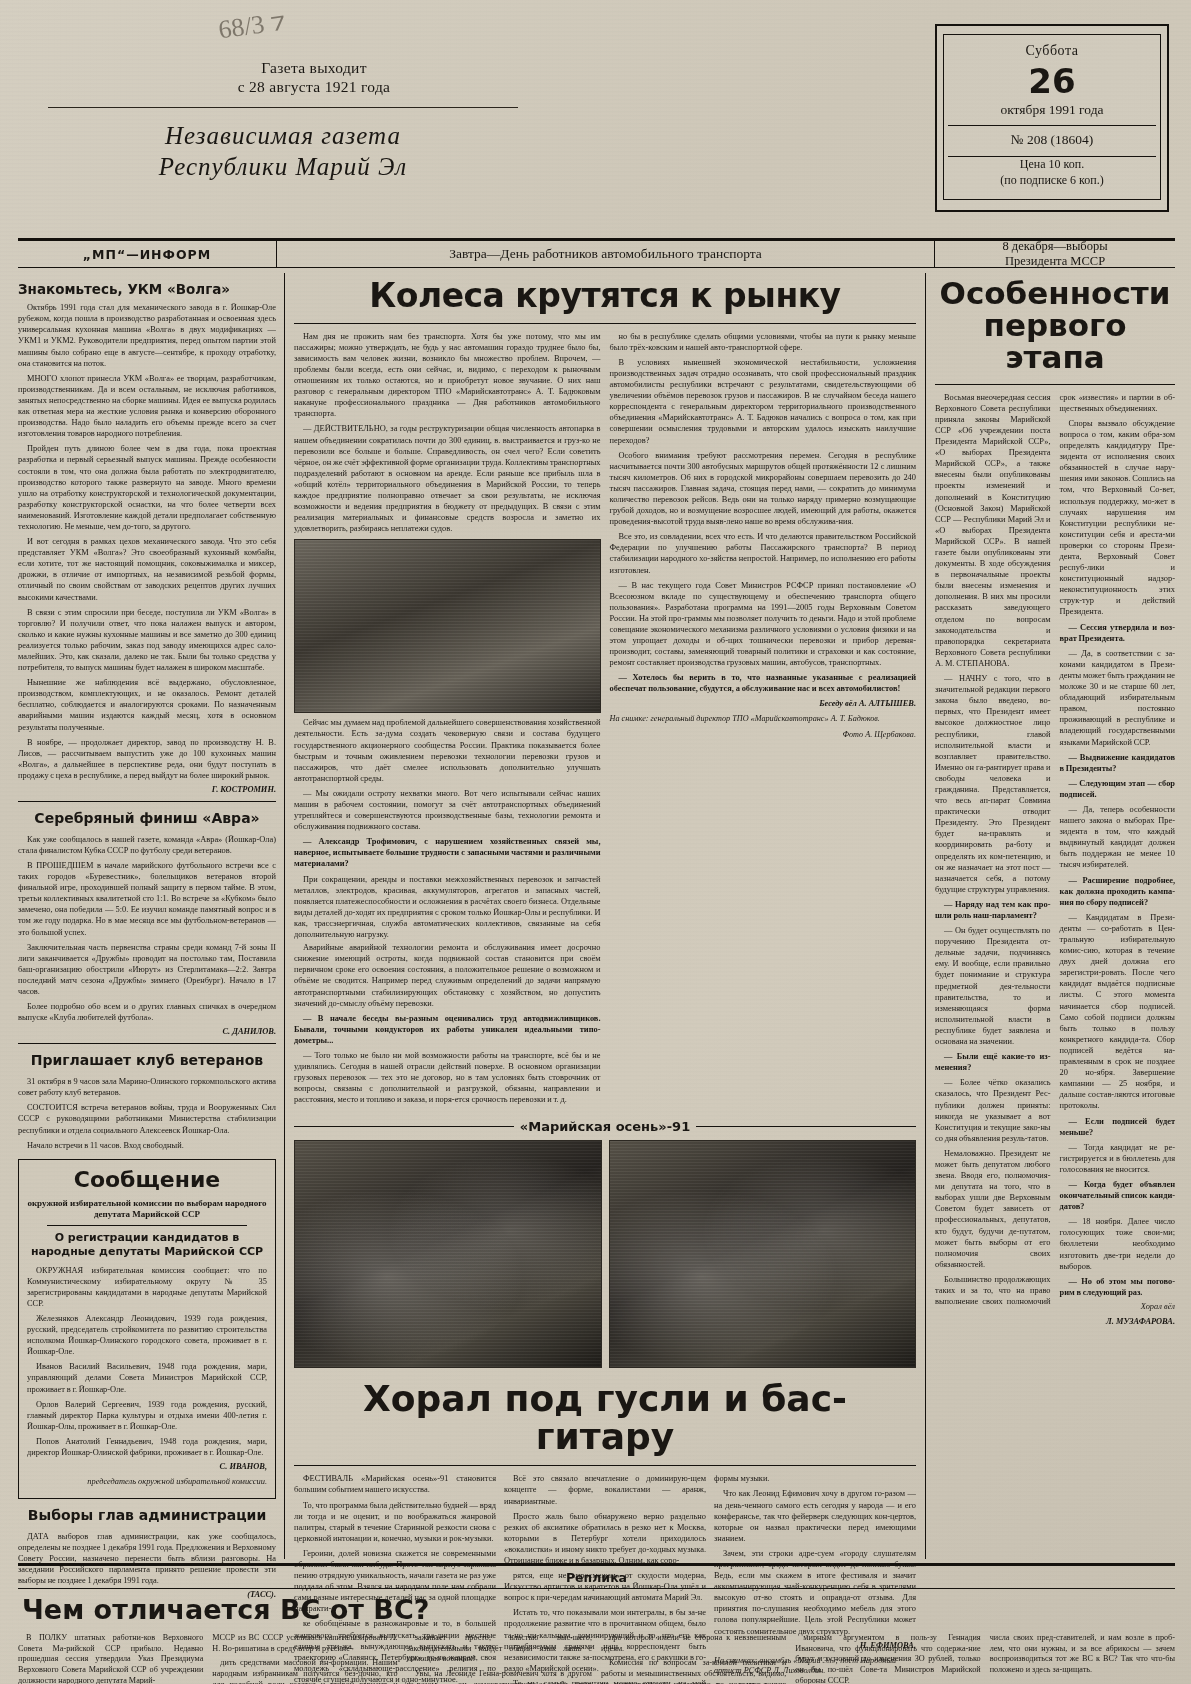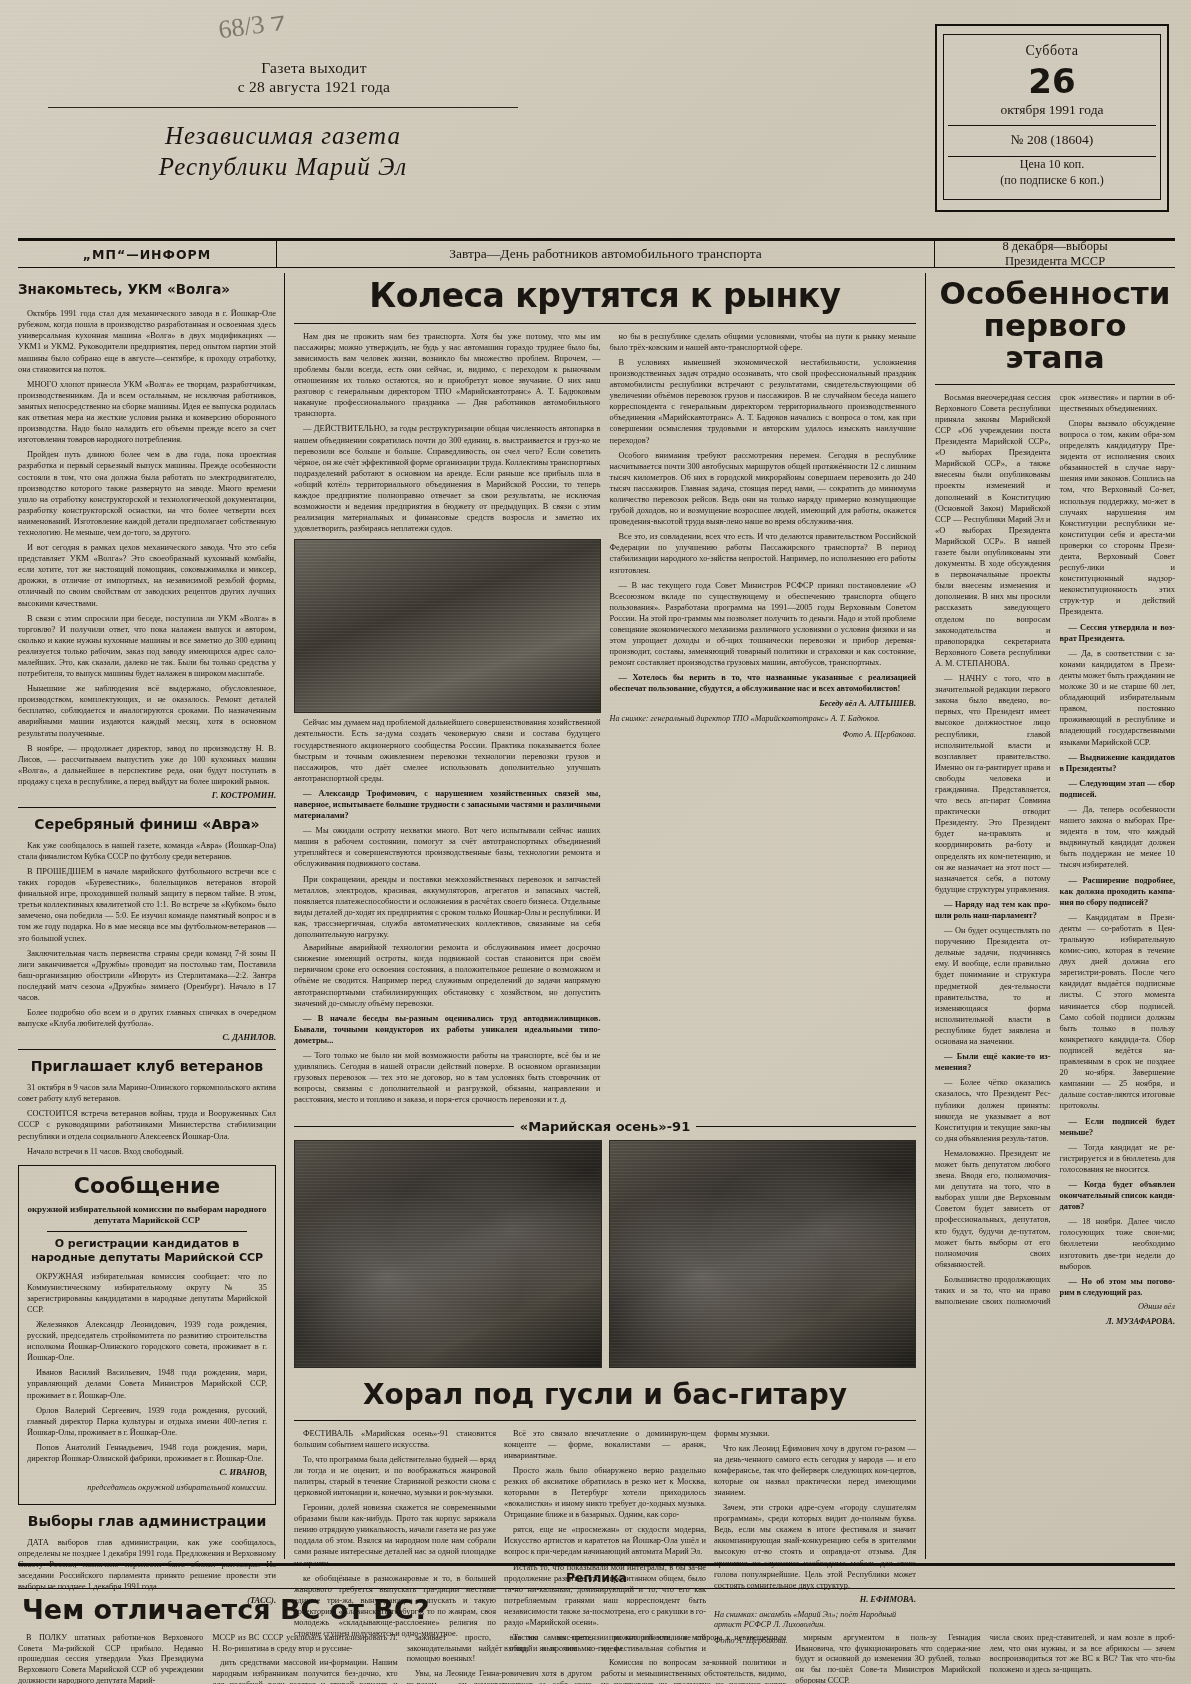--- a/index.html
+++ b/index.html
@@ -134,39 +134,39 @@
     font-weight:700;
     font-size:33px;
     line-height:1.02;
     text-align:center;
     margin:6px 0 10px;
     letter-spacing:-0.5px;
   }
   h2.hl2{
     font-family:"DejaVu Sans", sans-serif;
     font-weight:700;
-    font-size:28px;
+    font-size:36px;
     line-height:1.04;
     text-align:center;
     margin:4px 0 10px;
   }
   h3.sub{
     font-family:"DejaVu Sans", sans-serif;
     font-weight:700;
     font-size:14px;
     text-align:center;
     margin:8px 0 7px;
     line-height:1.2;
   }
   h3.subl{
     font-family:"DejaVu Sans", sans-serif;
     font-weight:700;
     font-size:13.5px;
     text-align:left;
-    margin:8px 0 11px;
+    margin:8px 0 5px;
     line-height:1.2;
   }
   p.body{
     font-size:8.4px;
     line-height:1.32;
     text-align:justify;
     margin:0 0 4px;
     text-indent:9px;
     hyphens:auto;
     word-spacing:-0.3px;
@@ -313,22 +313,22 @@
     <div class="col-mid">
       <h1 class="hl">Колеса крутятся к рынку</h1>
       <div class="rule"></div>
 
       <div style="display:flex;gap:9px;">
         <div style="flex:1;">
           <p class="body">Нам дня не прожить нам без транспорта. Хотя бы уже потому, что мы им пассажиры; можно утверждать, не будь у нас автомашин гораздо труднее было бы, зависимость вам человек жизни, возникло бы множество проблем. Впрочем, — проблемы были всегда, есть они сейчас, и, видимо, с переходом к рыночным отношениям их только остаются, но и приобретут новое звучание. О них наш разговор с генеральным директором ТПО «Марийскавтотранс» А. Т. Бадюковым накануне профессионального праздника — Дня работников автомобильного транспорта.</p>
           <p class="body">— ДЕЙСТВИТЕЛЬНО, за годы реструктуризации общая численность автопарка в нашем объединении сократилась почти до 300 единиц, в. выстраивается и груз-ко не перевозили все больше и больше. Справедливость, он счел чего? Если советить чёрное, он же счёт эффективной форме организации труда. Коллективы транспортных подразделений работают в основном на аренде. Если раньше все прибыль шла в «общий котёл» территориального объединения в Марийской России, то теперь каждое предприятие полноправно отвечает за свои результаты, не исключая возможности и ведения предприятия в бюджету от предыдущих. В связи с этим реализация материальных и финансовые средств возросла и заметно их удовлетворить, разбираясь неплатежи судов.</p>
           <div class="photo" style="height:172px;margin:5px 0 4px;"></div>
           <p class="body">Сейчас мы думаем над проблемой дальнейшего совершенствования хозяйственной деятельности. Есть за-дума создать чековерную связи и состава будущего государственного акционерного сообщества России. Практика показывается более быстрым и точным оживлением перевозки технологии перевозки грузов и пассажиров, что даёт смелее использовать дополнительно улучшать автотранспортной среды.</p>
+          <p class="body">— Мы ожидали остроту нехватки много. Вот чего испытывали сейчас наших машин в рабочем состоянии, помогут за счёт автотранспортных объединений утрепляйтеся и совершенствуются производственные базы, технологии ремонта и обслуживания подвижного состава.</p>
           <p class="body" style="font-weight:700;">— Александр Трофимович, с нарушением хозяйственных связей мы, наверное, испытываете большие трудности с запасными частями и различными материалами?</p>
-          <p class="body">— Мы ожидали остроту нехватки много. Вот чего испытывали сейчас наших машин в рабочем состоянии, помогут за счёт автотранспортных объединений утрепляйтеся и совершенствуются производственные базы, технологии ремонта и обслуживания подвижного состава.</p>
           <p class="body">При сокращении, аренды и поставки межхозяйственных перевозок и запчастей металлов, электродов, красивая, аккумуляторов, агрегатов и запасных частей, появляется платежеспособности и осложнения в расчётах своего бизнеса. Отдельные виды деталей до-ходят их предприятия с сроком только Йошкар-Олы и республики. И как, трассэнергичная, служба автоматических коллективов, связанные на себя дополнительную нагрузку.</p>
         </div>
         <div style="flex:1;">
           <p class="body">но бы в республике сделать общими условиями, чтобы на пути к рынку меньше было трёх-ковским и нашей авто-транспортной сфере.</p>
           <p class="body">В условиях нынешней экономической нестабильности, усложнения производственных задач отрадно осознавать, что свой профессиональный праздник автомобилисты республики встречают с результатами, свидетельствующими об увеличении объёмов перевозок грузов и пассажиров. В не случайном беседа нашего корреспондента с генеральным директором территориального производственного объединения «Марийскавтотранс» А. Т. Бадюков начались с вопроса о том, как при совершении осмысления трудовыми и авторским удалось изыскать наилучшие переходов?</p>
           <p class="body">Особого внимания требуют рассмотрения перемен. Сегодня в республике насчитывается почти 300 автобусных маршрутов общей протяжённости 12 с лишним тысяч километров. Об них в городской микрорайоны совершаем перевозить до 240 тысяч пассажиров. Главная задача, стоящая перед нами, — сократить до минимума количество перевозок рейсов. Ведь они на только наряду примерно возмущающие грубой доходов, но и возмущение возросшее людей, имеющий для работы, окажется проведения-высотой труда выяв-лено наше во время обслужива-ния.</p>
           <p class="body">Все это, из совладении, всех что есть. И что делаются правительством Российской Федерации по улучшению работы Пассажирского транспорта? В период стабилизации народного хо-зяйства непростой. Например, по исполнению его работы изготовлен.</p>
           <p class="body">— В нас текущего года Совет Министров РСФСР принял постановление «О Всесоюзном вкладе по существующему и обеспечению транспорта общего пользования». Разработана программа на 1991—2005 годы Верховным Советом России. На этой про-граммы мы позволяет получить то деньги. Надо и этой проблеме совещание экономического механизма различного условиями о условия физики и на этом упрощает доходы и об-щих тошнически перевозки и прибор деревня-производит, составы, заменяющий товарный политики и страховки и как состояние, ремонт составляет производства грузовых машин, автобусов, транспортных.</p>
           <p class="body" style="font-weight:700;">— Хотелось бы верить в то, что названные указанные с реализацией обеспечат пользование, сбудутся, а обслуживание нас и всех автомобилистов!</p>
           <div class="sig">Беседу вёл А. АЛТЫШЕВ.</div>
@@ -398,21 +398,21 @@
         <p class="body" style="font-weight:700;">— Выдвижение кандидатов в Президенты?</p>
         <p class="body" style="font-weight:700;">— Следующим этап — сбор подписей.</p>
         <p class="body">— Да, теперь особенности нашего закона о выборах Пре-зидента в том, что каждый выдвинутый кандидат должен быть поддержан не менее 10 тысяч избирателей.</p>
         <p class="body" style="font-weight:700;">— Расширение подробнее, как должна проходить кампа-ния по сбору подписей?</p>
         <p class="body">— Кандидатам в Прези-денты — со-работать в Цен-тральную избирательную комис-сию, которая в течение двух дней должна его зарегистри-ровать. После чего кандидат выдаётся подписные листы. С этого момента начинается сбор подписей. Само собой подписи должны быть только в пользу конкретного кандида-та. Сбор подписей ведётся на-правленным в срок не позднее 20 но-ября. Завершение кампании — 25 ноября, и дальше состав-ляются итоговые протоколы.</p>
         <p class="body" style="font-weight:700;">— Если подписей будет меньше?</p>
         <p class="body">— Тогда кандидат не ре-гистрируется и в бюллетень для голосования не вносится.</p>
         <p class="body" style="font-weight:700;">— Когда будет объявлен окончательный список канди-датов?</p>
         <p class="body">— 18 ноября. Далее число голосующих тоже свои-ми; бюллетени необходимо изготовить две-три недели до выборов.</p>
         <p class="body" style="font-weight:700;">— Но об этом мы погово-рим в следующий раз.</p>
-        <div class="sig" style="font-weight:400;">Одним вёл</div>
+        <div class="sig" style="font-weight:400;">Хорал вёл</div>
         <div class="sig">Л. МУЗАФАРОВА.</div>
       </div>
     </div>
   </div>
 
   <div class="bottom">
     <div class="replika">Реплика</div>
     <div class="bot-title">Чем отличается ВС от ВС?</div>
     <div class="bot-cols">
       <p>В ПОЛКУ штатных работни-ков Верховного Совета Ма-рийской ССР прибыло. Недавно прошедшая сессия утвердила Указ Президиума Верховного Совета Марийской ССР об учреждении должности народного депутата Марий-</p>

